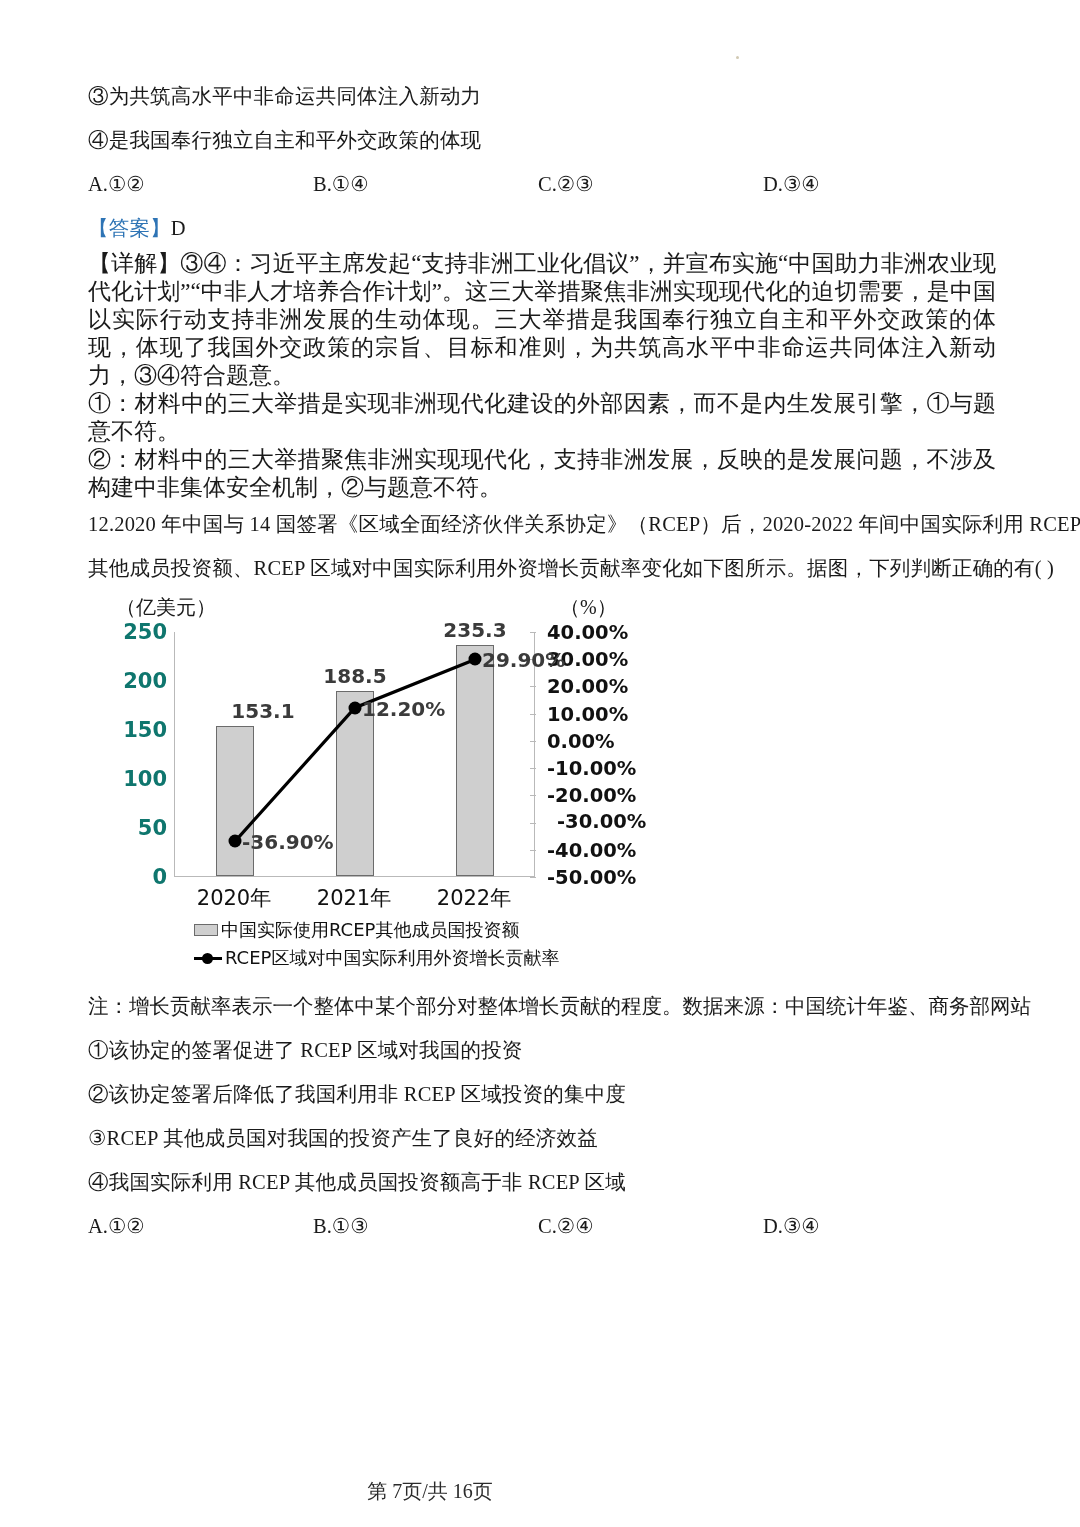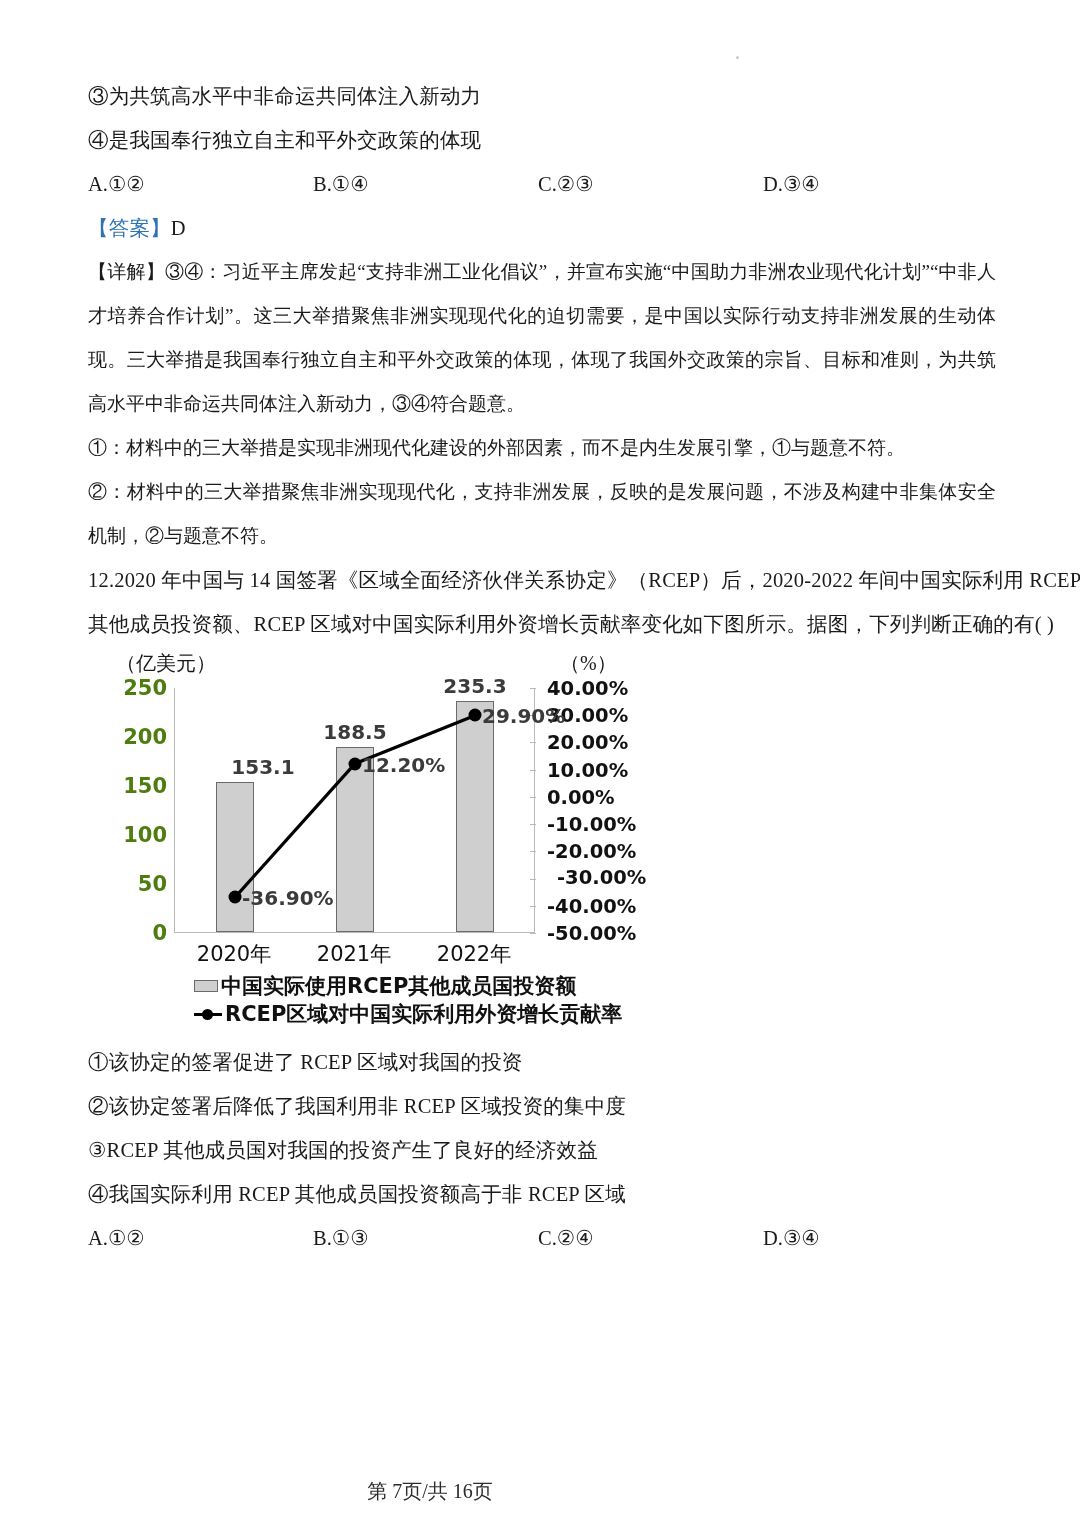--- a/index.html
+++ b/index.html
@@ -26,22 +26,22 @@
     top: 74px;
     width: 908px;
   }
   .line {
     font-size: 20.5px;
     line-height: 44px;
     white-space: nowrap;
     letter-spacing: 0.2px;
   }
   .para {
-    font-size: 19px;
-    line-height: 44px;
+    font-size: 23px;
+    line-height: 28px;
     text-align: justify;
     text-justify: inter-ideograph;
   }
   .blue { color: #2e74b5; }
   .opts {
     position: relative;
     height: 44px;
     font-size: 20.5px;
     line-height: 44px;
   }
@@ -114,21 +114,21 @@
     height: 245px;
     border-left: 1.5px solid #b9b9b9;
   }
   .ytick-l {
     position: absolute;
     right: 0;
     width: 70px;
     text-align: right;
     font-size: 21px;
     font-weight: bold;
-    color: #4d7c0f;
+    color: #0f766e;
     transform: translateY(-50%);
   }
   .ytick-r {
     position: absolute;
     left: 0;
     width: 120px;
     text-align: left;
     font-size: 19.5px;
     font-weight: bold;
     color: #111;
@@ -203,22 +203,22 @@
     top: 322px;
     width: 480px;
   }
   .legend-row {
     display: flex;
     align-items: center;
     height: 28px;
     white-space: nowrap;
   }
   .legend-label {
-    font-size: 21px;
-    font-weight: bold;
+    font-size: 18px;
+    font-weight: normal;
     color: #111;
     font-family: "DejaVu Sans", "Liberation Sans", sans-serif;
   }
   .sw-bar {
     width: 24px;
     height: 12px;
     background: #cfcfcf;
     border: 1.4px solid #6b6b6b;
     margin-right: 3px;
     flex: 0 0 auto;
@@ -358,20 +358,21 @@
           </div>
           <div class="legend-row">
             <span class="sw-line"></span>
             <span class="legend-label">RCEP区域对中国实际利用外资增长贡献率</span>
           </div>
         </div>
 
       </div>
     </div>
 
+    <div class="note">注：增长贡献率表示一个整体中某个部分对整体增长贡献的程度。数据来源：中国统计年鉴、商务部网站</div>
 
     <div class="line">①该协定的签署促进了 RCEP 区域对我国的投资</div>
     <div class="line">②该协定签署后降低了我国利用非 RCEP 区域投资的集中度</div>
     <div class="line">③RCEP 其他成员国对我国的投资产生了良好的经济效益</div>
     <div class="line">④我国实际利用 RCEP 其他成员国投资额高于非 RCEP 区域</div>
 
     <div class="opts">
       <span class="o1">A.①②</span>
       <span class="o2">B.①③</span>
       <span class="o3">C.②④</span>

